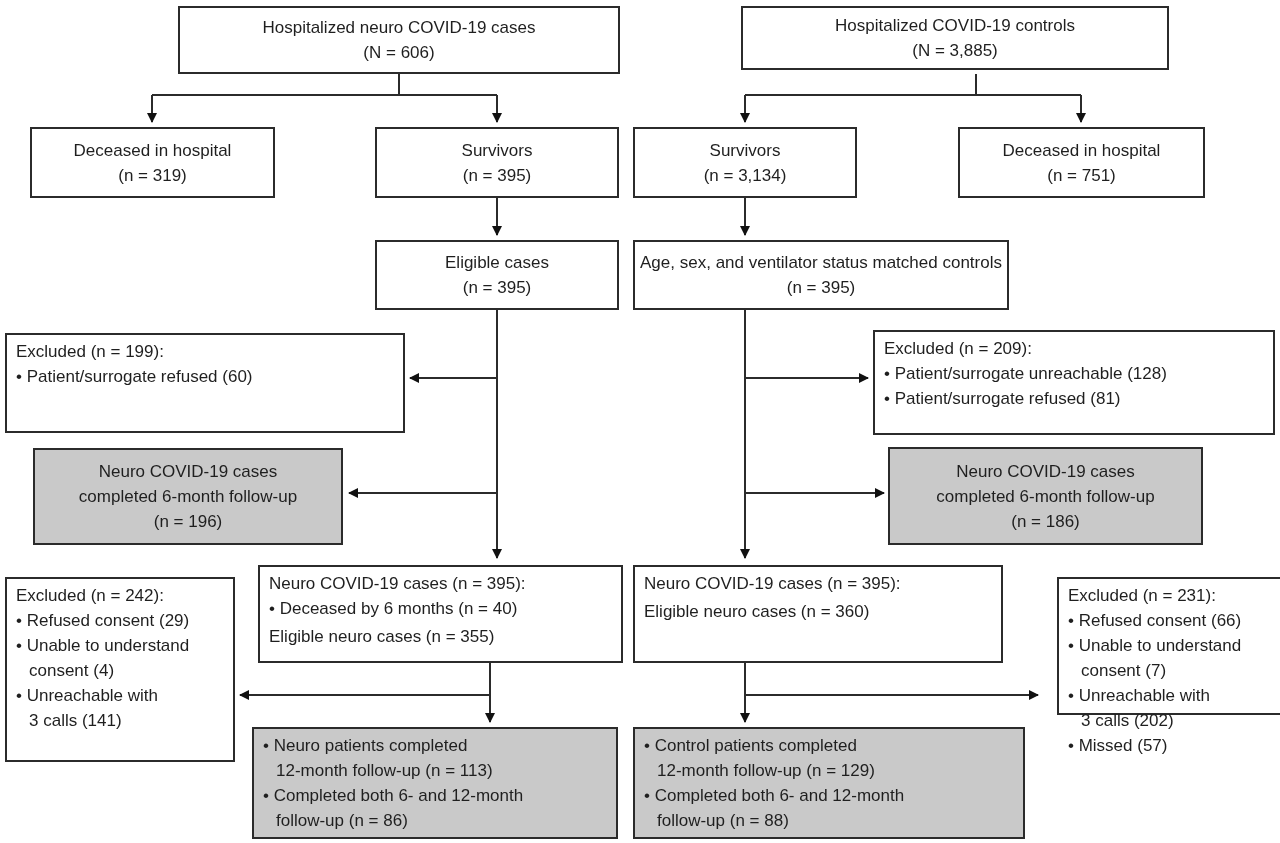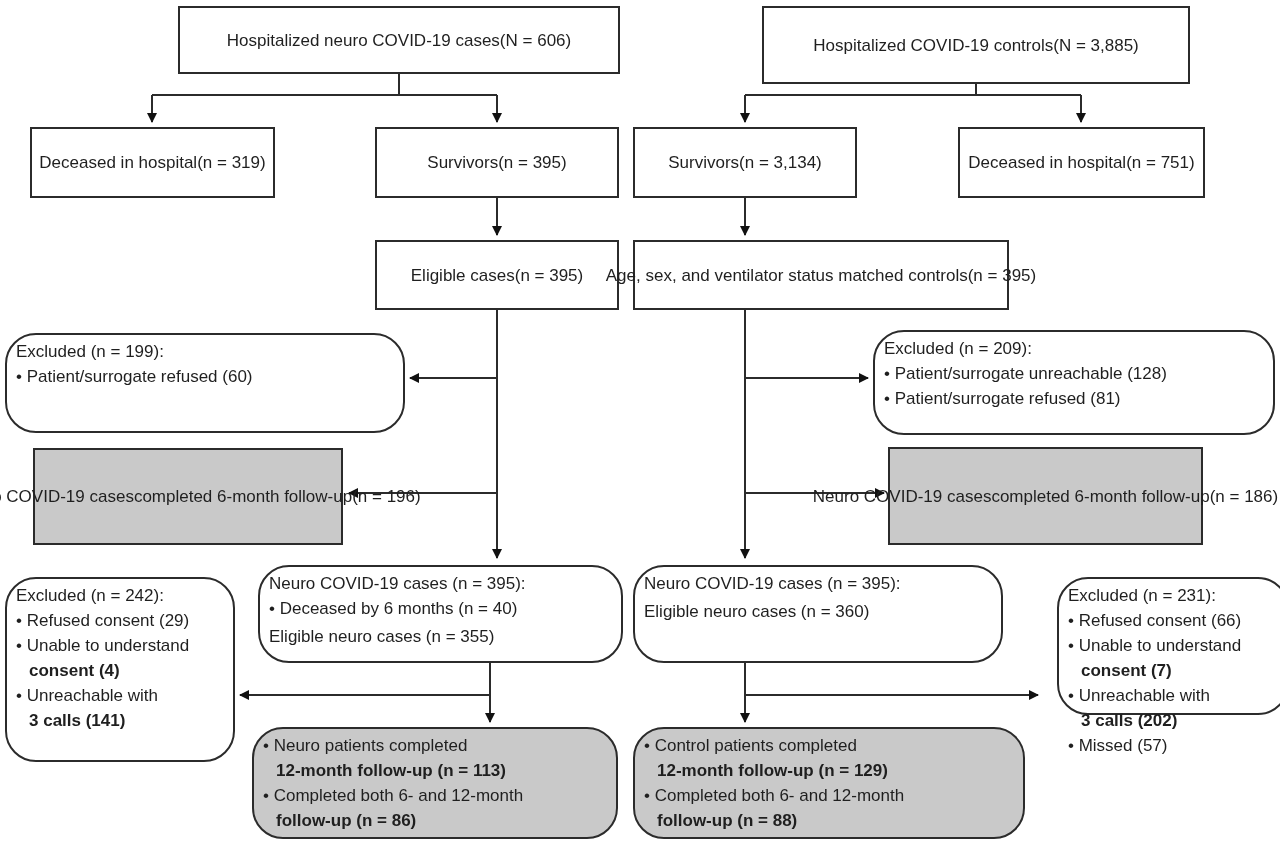--- a/index.html
+++ b/index.html
@@ -6,25 +6,25 @@
   .canvas{
     position:relative;width:1280px;height:843px;background:#ffffff;
     font-family:"Liberation Sans","DejaVu Sans",sans-serif;
     color:#1f1f1f;overflow:hidden;
   }
   svg.wires{position:absolute;left:0;top:0;width:1280px;height:843px;pointer-events:none;}
   .box{
     position:absolute;border:2px solid #2b2b2b;background:#ffffff;
     box-sizing:border-box;font-size:17px;line-height:25px;
   }
-  .box.center{display:flex;align-items:center;justify-content:center;text-align:center;padding:0 2px;}
-  .box.left{padding:4px 9px;text-align:left;border-radius:31px;}
+  .box.center{display:flex;flex-direction:column;align-items:center;justify-content:center;text-align:center;padding:0 2px;}
+  .box.left{padding:4px 9px;text-align:left;}
   .box.gray{background:#c9c9c9;}
   .ln{white-space:nowrap;}
-  .ln.cont{padding-left:13px;font-weight:bold;}
+  .ln.cont{padding-left:13px;}
   .ln.footer{margin-top:3px;}
 </style>
 </head>
 <body>
 
 <div class="canvas">
 
   <svg class="wires" viewBox="0 0 1280 843">
     <defs>
       <marker id="ah" viewBox="0 0 10 10" refX="9" refY="5" markerWidth="6" markerHeight="5" orient="auto-start-reverse">
@@ -56,21 +56,21 @@
 
       <path d="M745,663 L745,722" marker-end="url(#ah)"></path>
       <path d="M745,695 L1038,695" marker-end="url(#ah)"></path>
     </g>
   </svg>
 
   <div class="box center" style="left:178px;top:6px;width:442px;height:68px">
     <div class="ln">Hospitalized neuro COVID-19 cases</div>
     <div class="ln">(N = 606)</div>
   </div>
-  <div class="box center" style="left:762px;top:6px;width:428px;height:78px">
+  <div class="box center" style="left:741px;top:6px;width:428px;height:64px">
     <div class="ln">Hospitalized COVID-19 controls</div>
     <div class="ln">(N = 3,885)</div>
   </div>
 
   <div class="box center" style="left:30px;top:127px;width:245px;height:71px">
     <div class="ln">Deceased in hospital</div>
     <div class="ln">(n = 319)</div>
   </div>
   <div class="box center" style="left:375px;top:127px;width:244px;height:71px">
     <div class="ln">Survivors</div>

